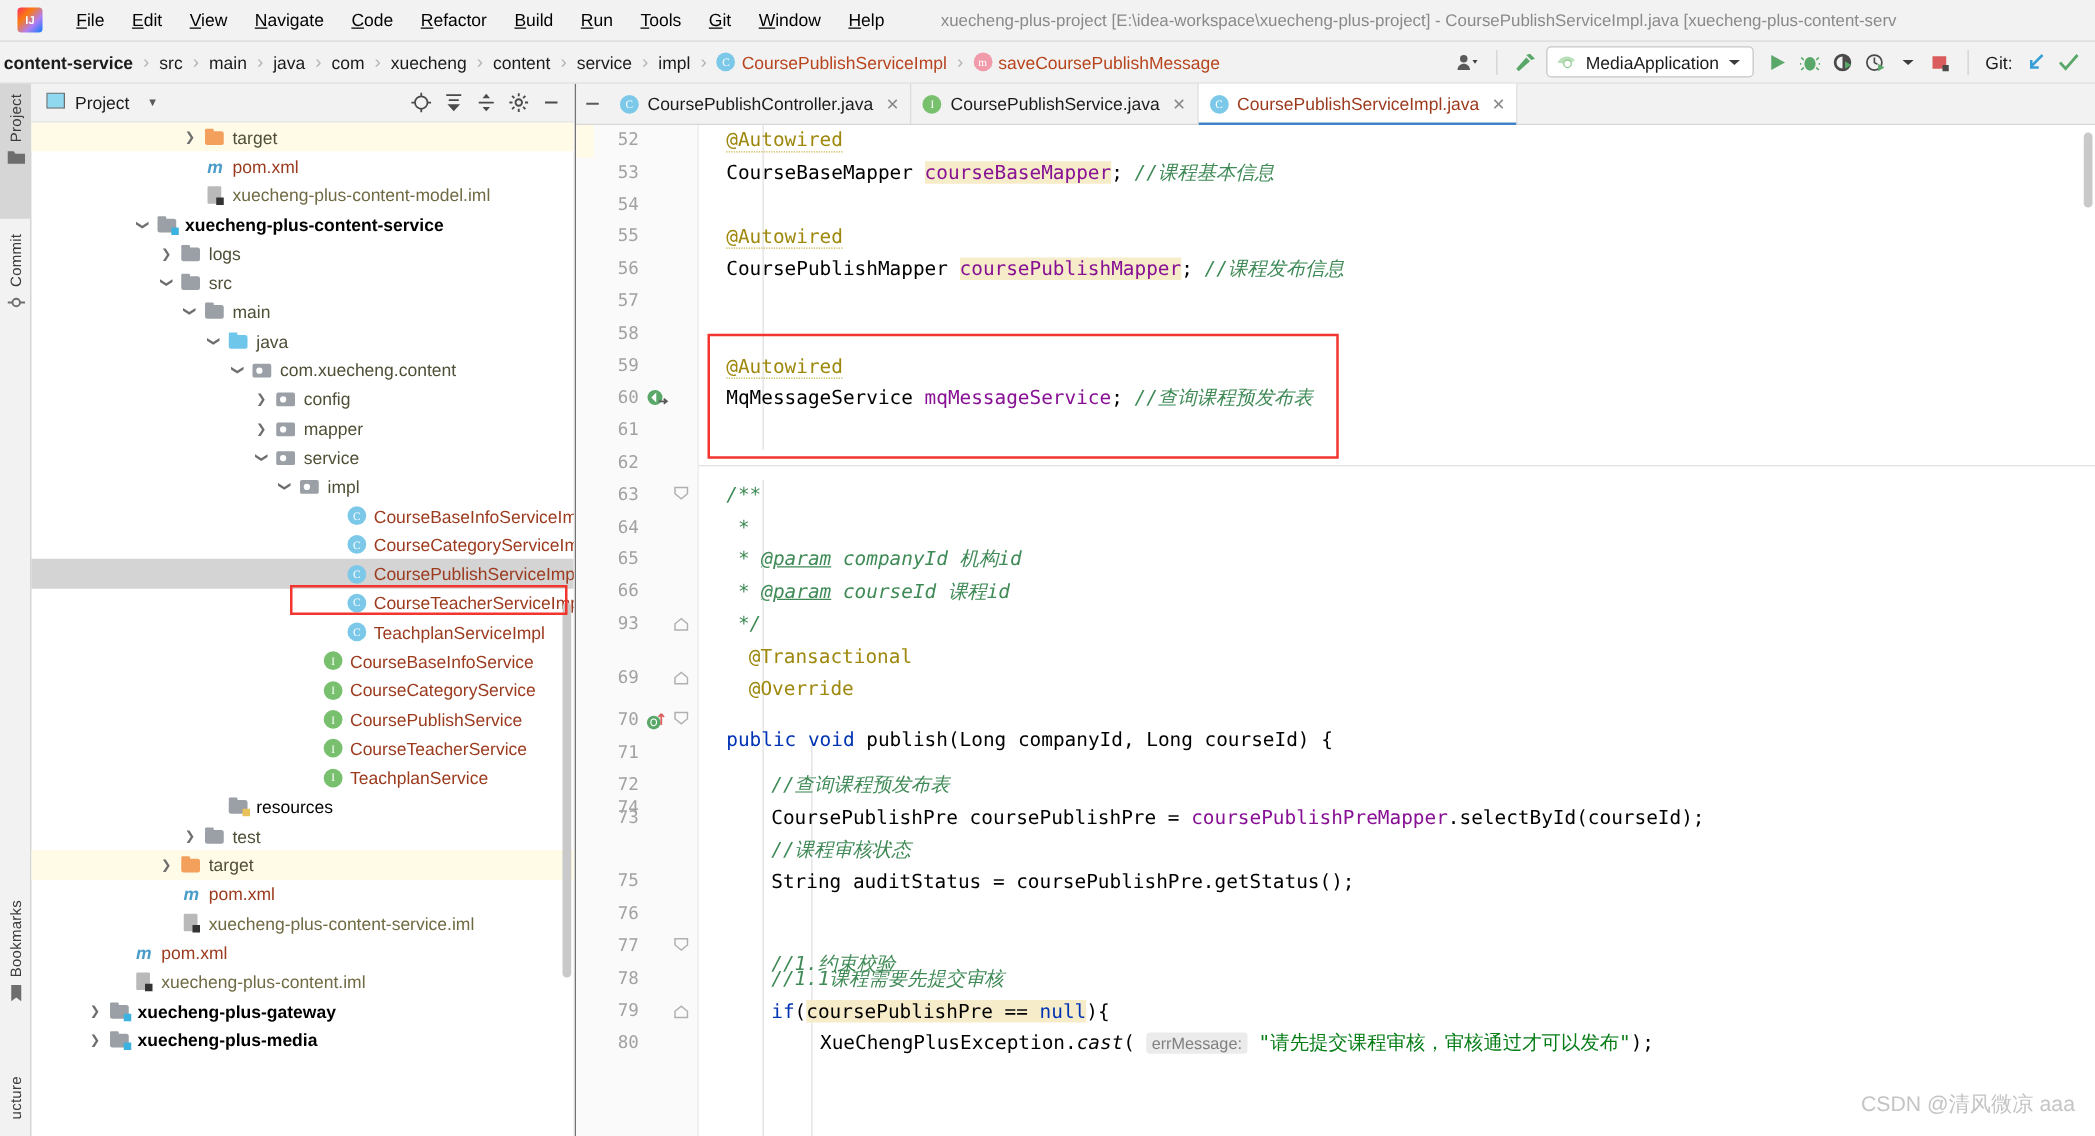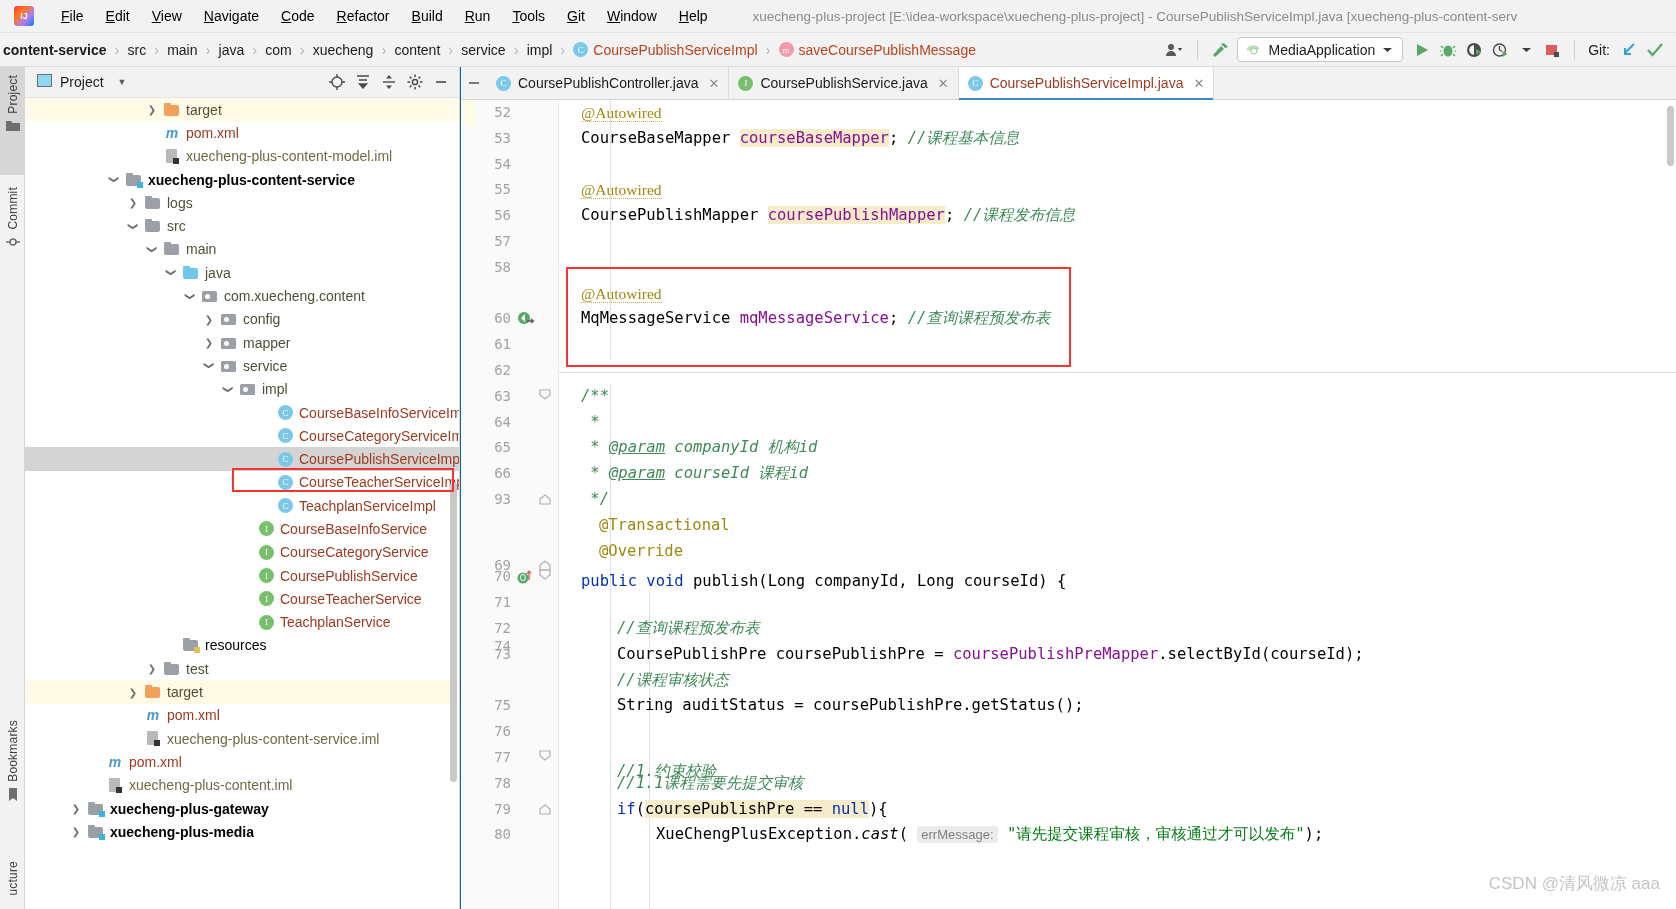--- a/index.html
+++ b/index.html
@@ -5,21 +5,21 @@
   * { box-sizing: border-box; }
   html, body {
     margin: 0; padding: 0;
     width: 1676px; height: 909px;
     overflow: hidden;
     background: #f2f2f2;
     font-family: "Liberation Sans", sans-serif;
     font-size: 13px;
     color: #000;
   }
-  .app { position: relative; width: 1676px; height: 909px; background:#0369a1; }
+  .app { position: relative; width: 1676px; height: 909px; background:#737373; }
 
   
   .titlebar {
     position: absolute; left:0; top:0; width:1676px; height:33px;
     background:#f2f2f2;
     display:flex; align-items:center;
     border-bottom:1px solid #e4e4e4;
   }
   .idea-logo {
     width:20px; height:20px; margin-left:14px; margin-right:16px;
@@ -209,21 +209,21 @@
   }
   .cl {
     position:absolute; left:0; right:0; height:25.8px; line-height:25.8px;
     white-space:pre; padding-left:22px;
   }
   .indent-guide {
     position:absolute; width:1px; background:#e0e0e0;
   }
   
   .ann  { color:#9e880d;margin-left:18px; }
-  .ann-u{ color:#9e880d; border-bottom:1px dotted #c5b44a;font-family:Liberation Serif, serif; }
+  .ann-u{ color:#9e880d; border-bottom:1px dotted #c5b44a; }
   .typ  { color:#000; }
   .fld  { color:#871094; background:#f7ecc9; }
   .fld-nb { color:#871094; }
   .cmt  { color:#3f8a56; font-style:italic; }
   .kw   { color:#0033b3; }
   .mth  { color:#000; }
   .str  { color:#067d17; }
   .punct{ color:#000; }
   .jdoc { color:#3f8a56; font-style:italic; }
   .jtag { color:#3f8a56; font-style:italic; text-decoration:underline; }
@@ -750,20 +750,23 @@
           </div>
           <div class="ln" style="top: 103.2px;">
             <span class="lnum">56</span>
           </div>
           <div class="ln" style="top: 129px;">
             <span class="lnum">57</span>
           </div>
           <div class="ln" style="top: 154.8px;">
             <span class="lnum">58</span>
           </div>
+          <div class="ln" style="top: 180.6px;">
+            <span class="lnum">59</span>
+          </div>
           <div class="ln" style="top: 206.4px;">
             <span class="lnum">60</span>
             <span class="gicon"><svg width="18" height="18" viewBox="0 0 18 18">
                 <circle cx="7" cy="8" r="6" fill="#59a869"></circle>
                 <path d="M4 8l4-4v8z" fill="#fff"></path>
                 <path d="M10 11h6M14 9l2.5 2-2.5 2" stroke="#5a5a5a" stroke-width="1.4" fill="none"></path>
               </svg></span>
           </div>
           <div class="ln" style="top: 232.2px;">
             <span class="lnum">61</span>
@@ -785,21 +788,21 @@
           </div>
           <div class="ln" style="top: 361.2px;">
             <span class="lnum">66</span>
           </div>
           <div class="ln" style="top: 387px;">
             <span class="lnum">93</span>
             <span class="fold"><svg width="12" height="18" viewBox="0 0 12 18">
                 <path d="M1 14h10V9L6 5 1 9z" fill="none" stroke="#b0b0b0" stroke-width="1.2"></path>
               </svg></span>
           </div>
-          <div class="ln" style="top: 453px; padding-left: 39px;">
+          <div class="ln" style="top: 430px; padding-left: 39px;">
             <span class="lnum">69</span>
             <span class="fold"><svg width="12" height="18" viewBox="0 0 12 18">
                 <path d="M1 14h10V9L6 5 1 9z" fill="none" stroke="#b0b0b0" stroke-width="1.2"></path>
               </svg></span>
           </div>
           <div class="ln" style="top: 464.4px;">
             <span class="lnum">70</span>
             <span class="gicon"><svg width="18" height="18" viewBox="0 0 18 18">
                 <circle cx="6" cy="10" r="5.5" fill="#59a869"></circle>
                 <text x="6" y="13" font-size="8" fill="#fff" text-anchor="middle" font-family="DejaVu Sans">O</text>
@@ -864,21 +867,21 @@
         <div class="cl" style="top:206.4px;"><span class="typ">MqMessageService </span><span class="fld-nb">mqMessageService</span><span class="punct">; </span><span class="cmt">//查询课程预发布表</span></div>
         <div class="cl" style="top:232.2px;"></div>
         <div class="cl" style="top:258px;"></div>
         <div class="cl" style="top:283.8px;"><span class="jdoc">/**</span></div>
         <div class="cl" style="top:309.6px;"><span class="jdoc"> *</span></div>
         <div class="cl" style="top:335.4px;"><span class="jdoc"> * </span><span class="jtag">@param</span><span class="jdoc"> companyId 机构id</span></div>
         <div class="cl" style="top:361.2px;"><span class="jdoc"> * </span><span class="jtag">@param</span><span class="jdoc"> courseId 课程id</span></div>
         <div class="cl" style="top:387px;"><span class="jdoc"> */</span></div>
         <div class="cl" style="top:412.8px;"><span class="ann">@Transactional</span></div>
         <div class="cl" style="top:438.6px;"><span class="ann">@Override</span></div>
-        <div class="cl" style="top:469px;"><span class="kw">public </span><span class="kw">void </span><span class="mth">publish</span><span class="punct">(Long companyId, Long courseId) {</span></div>
+        <div class="cl" style="top:480px;"><span class="kw">public </span><span class="kw">void </span><span class="mth">publish</span><span class="punct">(Long companyId, Long courseId) {</span></div>
         <div class="cl" style="top:490.2px;"></div>
         <div class="cl" style="top:516px; padding-left:58px;"><span class="cmt">//查询课程预发布表</span></div>
         <div class="cl" style="top:541.8px; padding-left:58px;"><span class="typ">CoursePublishPre coursePublishPre = </span><span class="fld-nb">coursePublishPreMapper</span><span class="punct">.selectById(courseId);</span></div>
         <div class="cl" style="top:567.6px; padding-left:58px;"><span class="cmt">//课程审核状态</span></div>
         <div class="cl" style="top:593.4px; padding-left:58px;"><span class="typ">String auditStatus = coursePublishPre.getStatus();</span></div>
         <div class="cl" style="top:619.2px;"></div>
         <div class="cl" style="top:631px; padding-left:58px;margin-top:28px;"><span class="cmt">//1.约束校验</span></div>
         <div class="cl" style="top:670.8px; padding-left:58px;"><span class="cmt">//1.1课程需要先提交审核</span></div>
         <div class="cl" style="top:722.4px; padding-left:97px;"><span class="typ">XueChengPlusException.</span><span class="typ" style="font-style:italic;">cast</span><span class="punct">( </span><span class="hint">errMessage:</span><span class="str"> "请先提交课程审核，审核通过才可以发布"</span><span class="punct">);</span></div>
         <div class="cl" style="top:696.6px; padding-left:58px;"><span class="kw">if</span><span class="punct">(</span><span class="hl typ">coursePublishPre == </span><span class="hl kw">null</span><span class="punct">)</span><span class="punct">{</span></div>

